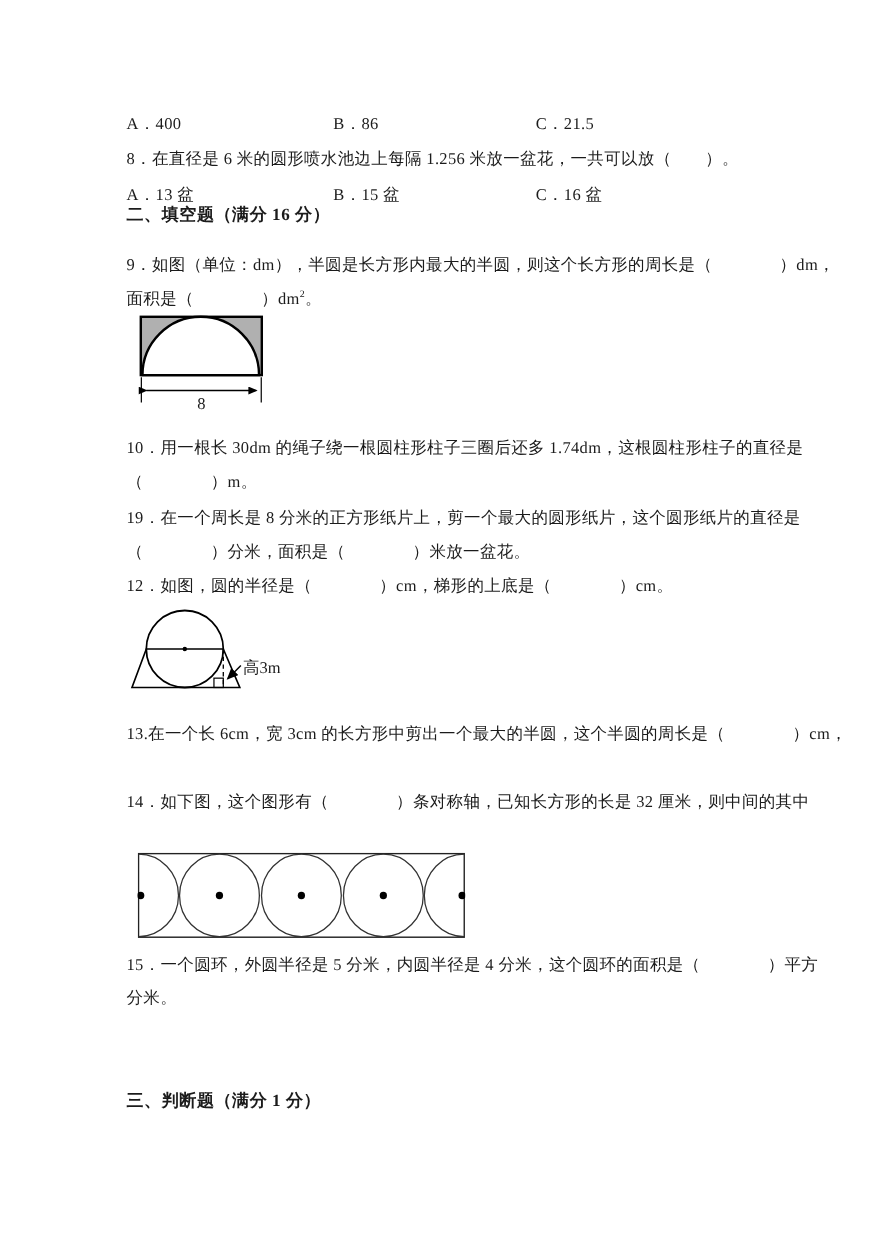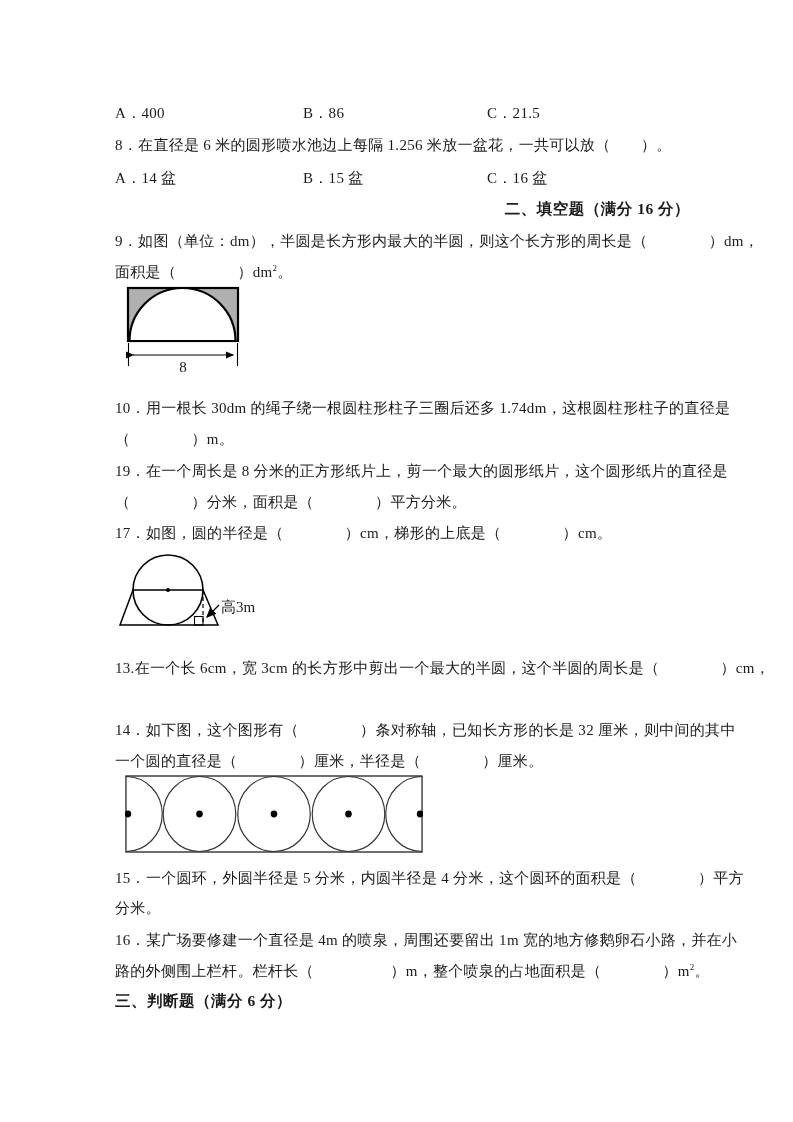--- a/index.html
+++ b/index.html
@@ -23,26 +23,26 @@
 <div class="page">
 
   <div class="line" style="top:103px;">
     <span class="choice-a">A．400</span>
     <span class="choice-b">B．86</span>
     <span class="choice-c">C．21.5</span>
   </div>
 
   <div class="line" style="top:135px;">8．在直径是 6 米的圆形喷水池边上每隔 1.256 米放一盆花，一共可以放（　　）。</div>
   <div class="line" style="top:168px;">
-    <span class="choice-a">A．14 盆</span>
+    <span class="choice-a">A．13 盆</span>
     <span class="choice-b">B．15 盆</span>
     <span class="choice-c">C．16 盆</span>
   </div>
 
-  <div class="line heading" style="top:199px;text-align:right;">二、填空题（满分 16 分）</div>
+  <div class="line heading" style="top:186px;">二、填空题（满分 16 分）</div>
 
   <div class="line" style="top:231px;text-align:center;">9．如图（单位：dm），半圆是长方形内最大的半圆，则这个长方形的周长是（　　　　）dm，</div>
   <div class="line" style="top:262px;">
     <span>面积是（　　　　）dm</span><sup>2</sup><span>。</span>
   </div>
 
   <svg class="fig" style="left:126px; top:286px;" width="116" height="88" viewBox="0 0 116 88">
     <defs>
       <marker id="arr1" markerWidth="8" markerHeight="8" refX="6" refY="3" orient="auto">
         <path d="M0,0 L7,3 L0,6 Z" fill="#000"></path>
@@ -53,61 +53,56 @@
     <line x1="2.5" y1="57" x2="2.5" y2="80" stroke="#000" stroke-width="1.1"></line>
     <line x1="111.5" y1="57" x2="111.5" y2="80" stroke="#000" stroke-width="1.1"></line>
     <line x1="7" y1="69" x2="107" y2="69" stroke="#000" stroke-width="1.2" marker-start="url(#arr1)" marker-end="url(#arr1)" transform="rotate(180 57 69) rotate(180 57 69)"></line>
     <text x="57" y="86" text-anchor="middle" font-size="15">8</text>
   </svg>
 
   <div class="line" style="top:398px;">10．用一根长 30dm 的绳子绕一根圆柱形柱子三圈后还多 1.74dm，这根圆柱形柱子的直径是</div>
   <div class="line" style="top:429px;">（　　　　）m。</div>
 
   <div class="line" style="top:461px;">19．在一个周长是 8 分米的正方形纸片上，剪一个最大的圆形纸片，这个圆形纸片的直径是</div>
-  <div class="line" style="top:492px;">（　　　　）分米，面积是（　　　　）平方分米。</div>
+  <div class="line" style="top:492px;">（　　　　）分米，面积是（　　　　）米放一盆花。</div>
 
-  <div class="line" style="top:523px;">17．如图，圆的半径是（　　　　）cm，梯形的上底是（　　　　）cm。</div>
+  <div class="line" style="top:523px;">12．如图，圆的半径是（　　　　）cm，梯形的上底是（　　　　）cm。</div>
 
   <svg class="fig" style="left:118px; top:549px;" width="166" height="86" viewBox="0 0 166 86">
     <defs>
       <marker id="arr2" markerWidth="9" markerHeight="9" refX="7" refY="3.5" orient="auto">
         <path d="M0,0 L8,3.5 L0,7 Z" fill="#000"></path>
       </marker>
     </defs>
     <polygon points="15,41 85,41 100,76 2,76" fill="none" stroke="#000" stroke-width="1.5"></polygon>
     <circle cx="50" cy="41" r="35" fill="none" stroke="#000" stroke-width="1.6"></circle>
     <circle cx="50" cy="41" r="2" fill="#000"></circle>
     <line x1="85" y1="41" x2="85" y2="76" stroke="#000" stroke-width="1.2" stroke-dasharray="4 3"></line>
     <rect x="76.5" y="67.5" width="8.5" height="8.5" fill="none" stroke="#000" stroke-width="1.1"></rect>
     <line x1="101" y1="56" x2="89" y2="68" stroke="#000" stroke-width="1.3" marker-end="url(#arr2)"></line>
     <text x="103" y="63" font-size="15">高3m</text>
   </svg>
 
   <div class="line" style="top:658px;">13.在一个长 6cm，宽 3cm 的长方形中剪出一个最大的半圆，这个半圆的周长是（　　　　）cm，</div>
 
   <div class="line" style="top:720px;">14．如下图，这个图形有（　　　　）条对称轴，已知长方形的长是 32 厘米，则中间的其中</div>
-  <div class="line" style="top:751px;">一个圆的直径是（　　　　）厘米，半径是（　　　　）厘米。</div>
 
   <svg class="fig" style="left:125px; top:775px;" width="298" height="78" viewBox="0 0 308 78" preserveAspectRatio="none">
     <rect x="1" y="1" width="306" height="76" fill="none" stroke="#222" stroke-width="1.3"></rect>
     <circle cx="77" cy="39" r="37.5" fill="none" stroke="#333" stroke-width="1.2"></circle>
     <circle cx="154" cy="39" r="37.5" fill="none" stroke="#333" stroke-width="1.2"></circle>
     <circle cx="231" cy="39" r="37.5" fill="none" stroke="#333" stroke-width="1.2"></circle>
     <path d="M 1 1.5 A 37.5 37.5 0 0 1 1 76.5" fill="none" stroke="#333" stroke-width="1.2"></path>
     <path d="M 307 1.5 A 37.5 37.5 0 0 0 307 76.5" fill="none" stroke="#333" stroke-width="1.2"></path>
     <circle cx="3" cy="39" r="3.4" fill="#000"></circle>
     <circle cx="77" cy="39" r="3.4" fill="#000"></circle>
     <circle cx="154" cy="39" r="3.4" fill="#000"></circle>
     <circle cx="231" cy="39" r="3.4" fill="#000"></circle>
     <circle cx="305" cy="39" r="3.4" fill="#000"></circle>
   </svg>
 
   <div class="line" style="top:868px;">15．一个圆环，外圆半径是 5 分米，内圆半径是 4 分米，这个圆环的面积是（　　　　）平方</div>
   <div class="line" style="top:898px;">分米。</div>
 
-  <div class="line" style="top:930px;">16．某广场要修建一个直径是 4m 的喷泉，周围还要留出 1m 宽的地方修鹅卵石小路，并在小</div>
-  <div class="line" style="top:961px;">
-    <span>路的外侧围上栏杆。栏杆长（　　　　　）m，整个喷泉的占地面积是（　　　　）m</span><sup>2</sup><span>。</span>
-  </div>
 
-  <div class="line heading" style="top:991px;">三、判断题（满分 6 分）</div>
+  <div class="line heading" style="top:991px;">三、判断题（满分 1 分）</div>
 
 </div>
 
 </body></html>

